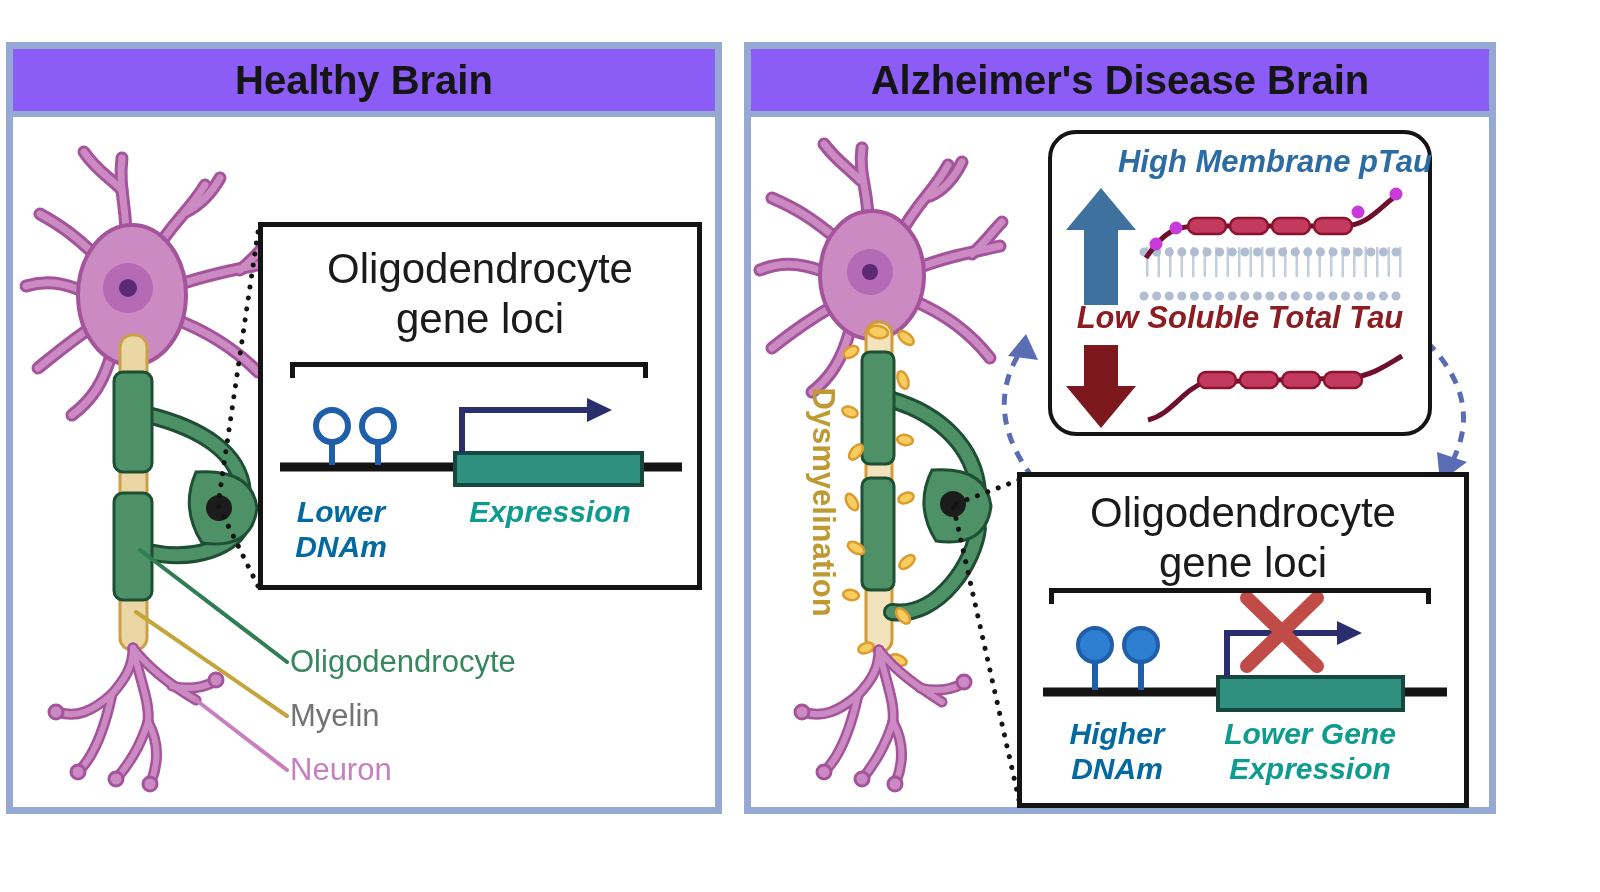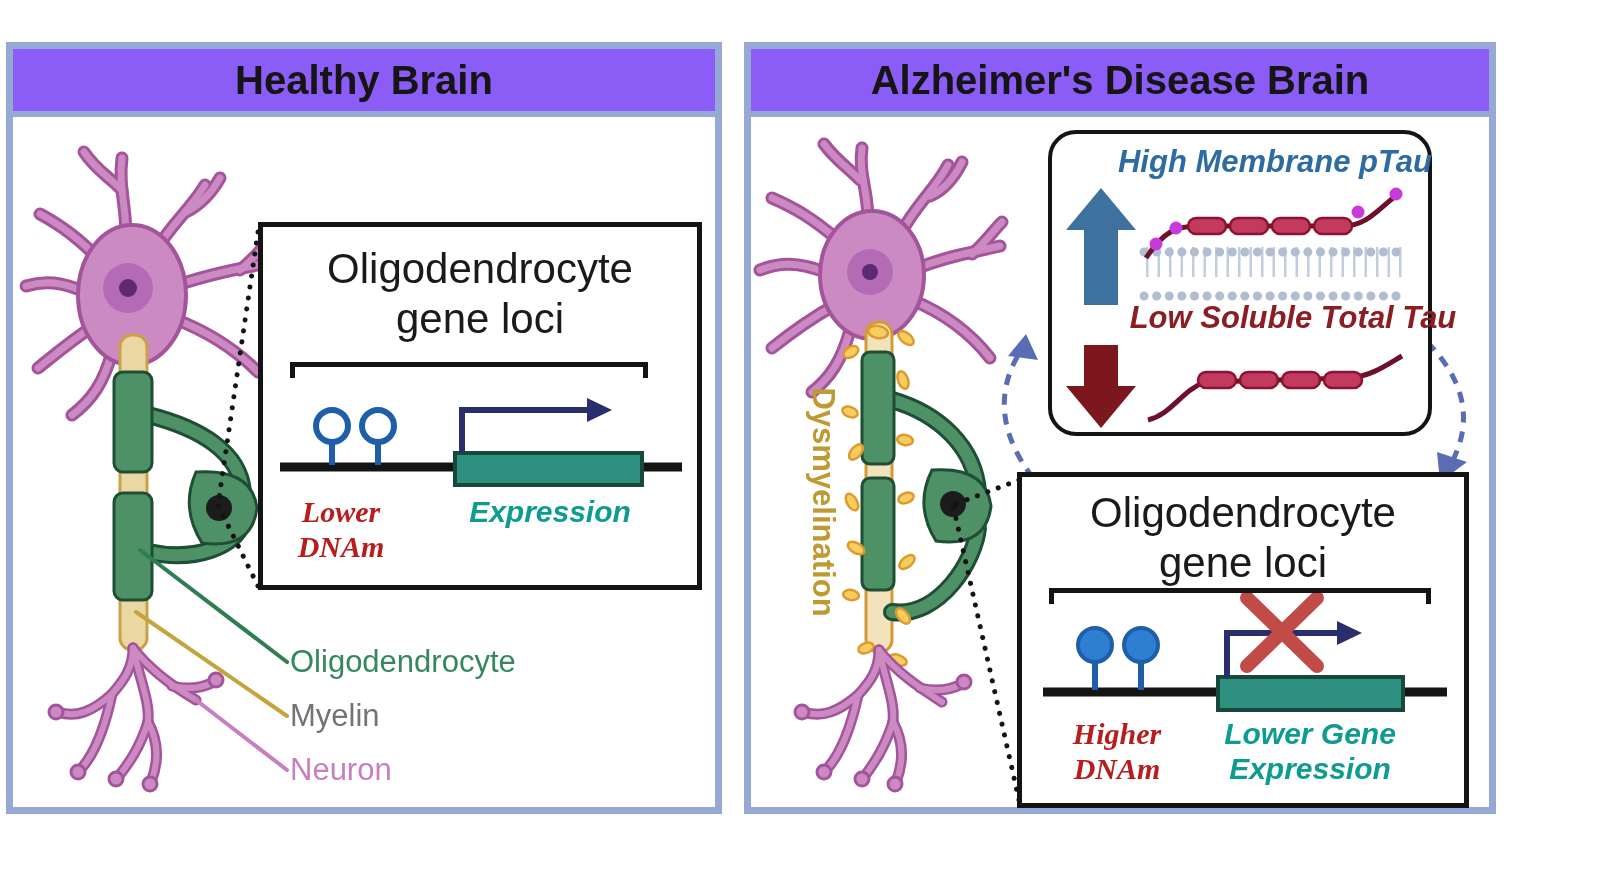--- a/index.html
+++ b/index.html
@@ -14,21 +14,21 @@
                 display:flex;align-items:center;justify-content:center;
                 font-size:40px;font-weight:bold;color:#151515;z-index:2;}
 
   .gbox{position:absolute;background:#fff;border:5px solid #141414;box-sizing:border-box;z-index:4;}
   .gbox-title{position:absolute;left:0;width:100%;text-align:center;color:#1a1a1a;
               font-size:42px;line-height:1.18;z-index:6;}
   .bracket{position:absolute;height:16px;border-top:5px solid #141414;border-left:5px solid #141414;
            border-right:5px solid #141414;box-sizing:border-box;z-index:6;}
   .lbl2{position:absolute;text-align:center;font-size:30px;font-weight:bold;font-style:italic;
         line-height:1.18;z-index:6;}
-  .blue{color:#b91c1c;font-family:Liberation Serif, serif;} .teal{color:#0d9c8f;}
+  .blue{color:#0369a1;} .teal{color:#0d9c8f;}
 
   .taubox{position:absolute;left:1048px;top:130px;width:384px;height:306px;background:#fff;
           border:4px solid #141414;border-radius:28px;box-sizing:border-box;z-index:4;}
   .tau-lbl{position:absolute;width:100%;text-align:center;font-size:31px;font-weight:bold;
            font-style:italic;z-index:6;}
 
   .legend-lbl{position:absolute;font-size:31px;font-weight:500;z-index:6;}
   #dysmyelination{position:absolute;left:684px;top:485px;width:280px;height:34px;
                   transform:rotate(90deg);text-align:center;font-size:31px;font-weight:600;
                   color:#bf9a33;z-index:6;}
@@ -335,21 +335,21 @@
   <div class="lbl2 blue" style="left:1047px;top:716px;width:140px;">
     <div>Higher</div>
     <div>DNAm</div>
   </div>
   <div class="lbl2 teal" style="left:1195px;top:716px;width:230px;">
     <div>Lower Gene</div>
     <div>Expression</div>
   </div>
 
   <div class="tau-lbl" style="left:1048px;top:144px;width:384px;color:#2d6ba3;text-align:right;">High Membrane pTau</div>
-  <div class="tau-lbl" style="left:1101px;top:300px;width:384px;color:#8c1d23;">Low Soluble Total Tau</div>
+  <div class="tau-lbl" style="left:1048px;top:300px;width:384px;color:#8c1d23;">Low Soluble Total Tau</div>
 
   <div class="legend-lbl" style="left:290px;top:644px;color:#35875d;">Oligodendrocyte</div>
   <div class="legend-lbl" style="left:290px;top:698px;color:#737373;">Myelin</div>
   <div class="legend-lbl" style="left:290px;top:752px;color:#c77fc0;">Neuron</div>
 
   <div id="dysmyelination">Dysmyelination</div>
 
 
 </div>
 

